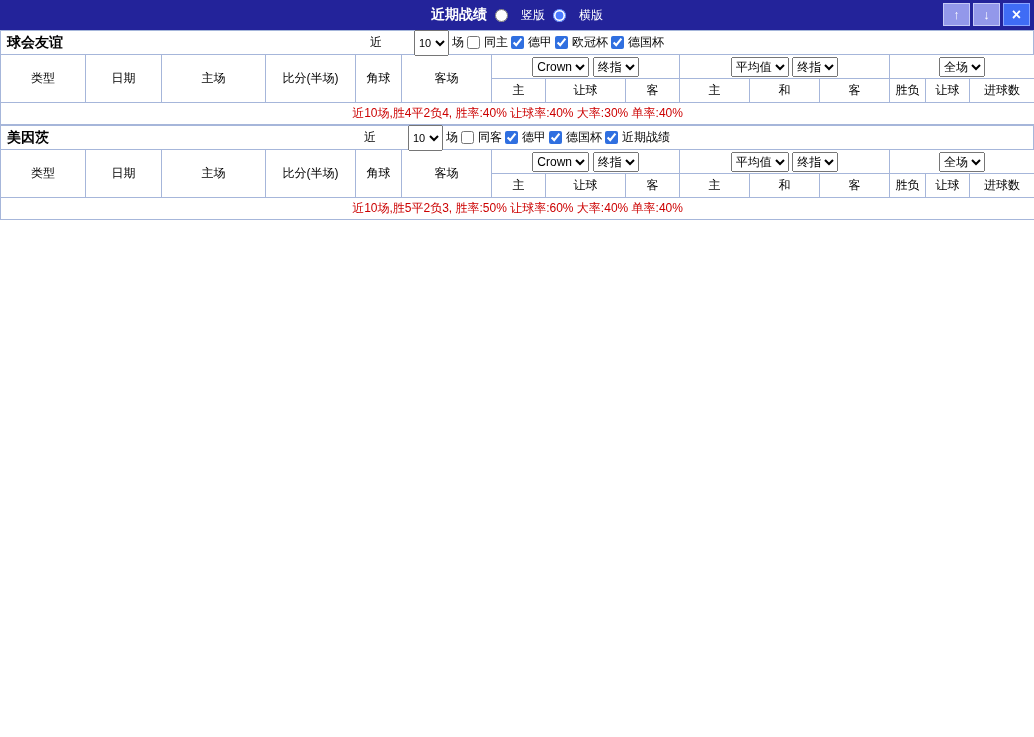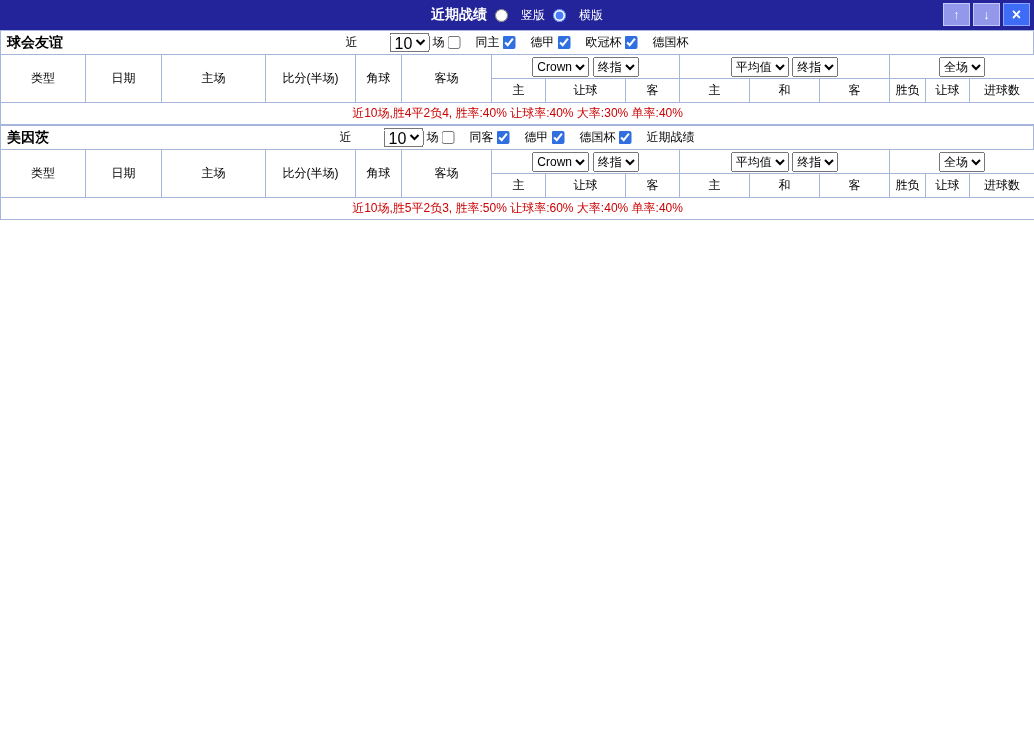--- a/index.html
+++ b/index.html
@@ -12,22 +12,22 @@
   .layout-radio{display:flex;align-items:center;gap:13px;font-size:12px;color:#fff;cursor:pointer;}
   .layout-radio input{accent-color:#4b7bff;margin:0;width:13px;height:13px;}
   .win-buttons{position:absolute;right:4px;top:3px;display:flex;gap:3px;}
   .nav-btn{width:27px;height:23px;background:#9398ea;color:#fff;border:1px solid #c6caf6;font-size:13px;line-height:21px;text-align:center;cursor:pointer;box-sizing:border-box;}
   .close-btn{background:#3f6cf5;border-color:#8aa6ff;font-size:16px;font-weight:bold;}
 
   
   .section-bar{height:24px;display:flex;align-items:center;position:relative;background:#fff;border:1px solid #a6b6da;border-bottom:none;padding-left:6px;box-sizing:border-box;}
   .team-name{font-size:14px;font-weight:bold;color:#000;}
   .filters{position:absolute;left:50%;transform:translateX(-50%);display:flex;align-items:center;gap:3px;font-size:12px;color:#000;white-space:nowrap;}
-  .filters select{font-size:16px;height:19px;margin-left:29px;}
-  .cb{display:flex;align-items:center;gap:15px;cursor:pointer;}
+  .filters select{font-size:11px;height:26px;margin-left:29px;}
+  .cb{display:flex;align-items:center;gap:4px;cursor:pointer;}
   .cb input{accent-color:#2f6fe0;margin:0;width:13px;height:13px;}
 
   
   table{border-collapse:collapse;table-layout:fixed;width:1034px;}
   th,td{border:1px solid #a6b6da;text-align:center;font-size:12px;height:26px;padding:0;overflow:hidden;white-space:nowrap;color:#000;}
   thead th{height:23px;font-weight:normal;background:#fff;}
   thead select{font-size:12px;height:20px;max-width:80px;}
   tfoot td{color:#cc0000;height:21px;font-size:12px;border-radius:7px;}
 </style>
 </head>

